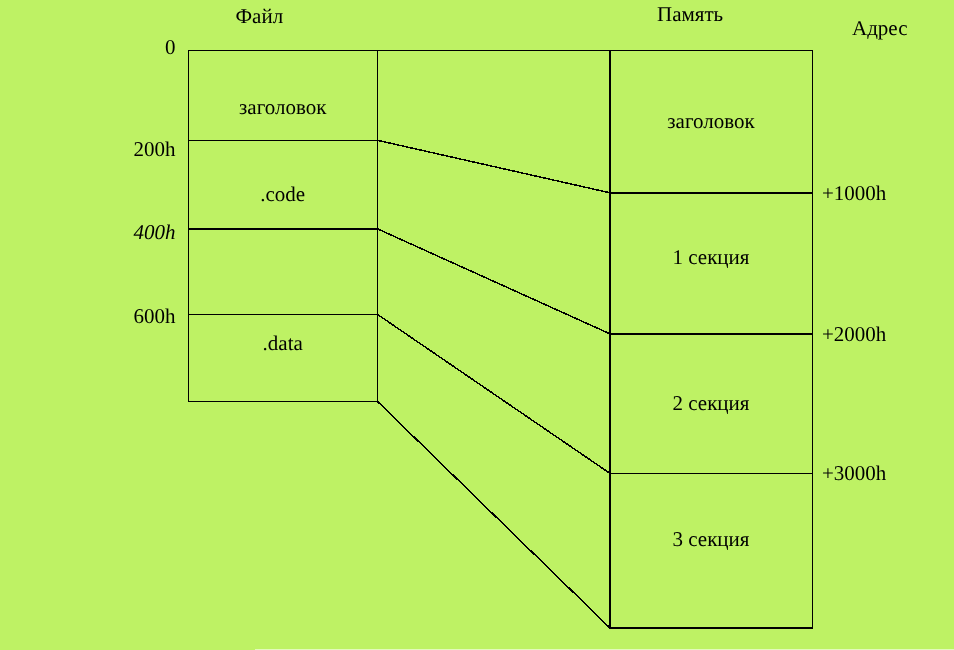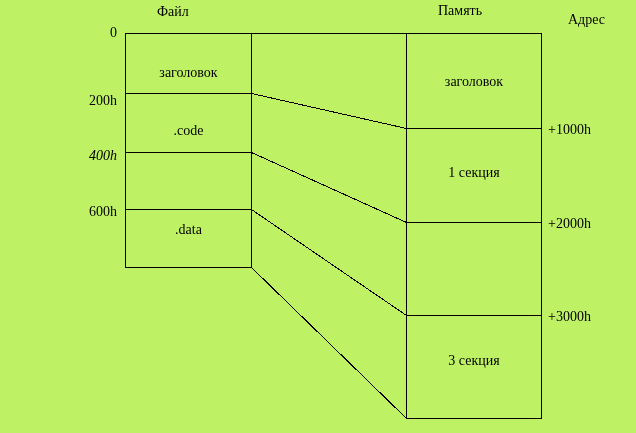--- a/index.html
+++ b/index.html
@@ -103,15 +103,16 @@
   <div class="addr-lbl" style="top:122px;">+1000h</div>
   <div class="addr-lbl" style="top:216px;">+2000h</div>
   <div class="addr-lbl" style="top:309px;">+3000h</div>
 
   <div class="file-section-lbl" style="top:65px;">заголовок</div>
   <div class="file-section-lbl" style="top:123px;">.code</div>
   <div class="file-section-lbl" style="top:222px;">.data</div>
 
   <div class="mem-section-lbl" style="top:74px;">заголовок</div>
   <div class="mem-section-lbl" style="top:165px;">1 секция</div>
+  <div class="mem-section-lbl" style="top:262px;">2 секция</div>
   <div class="mem-section-lbl" style="top:353px;">3 секция</div>
 
 </div>
 
 </body></html>

